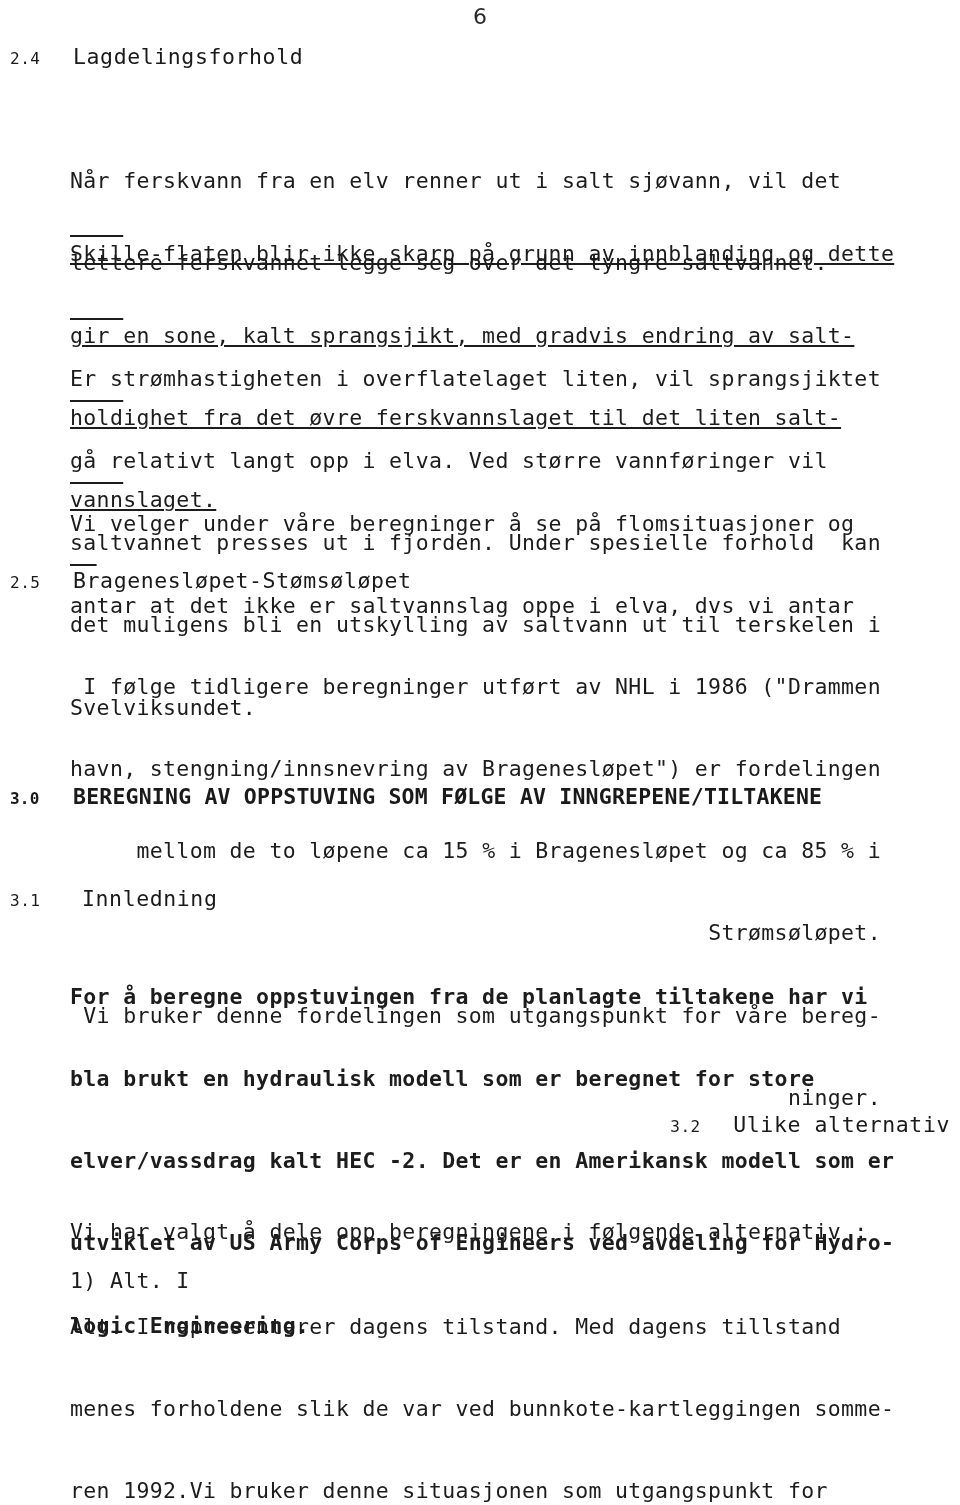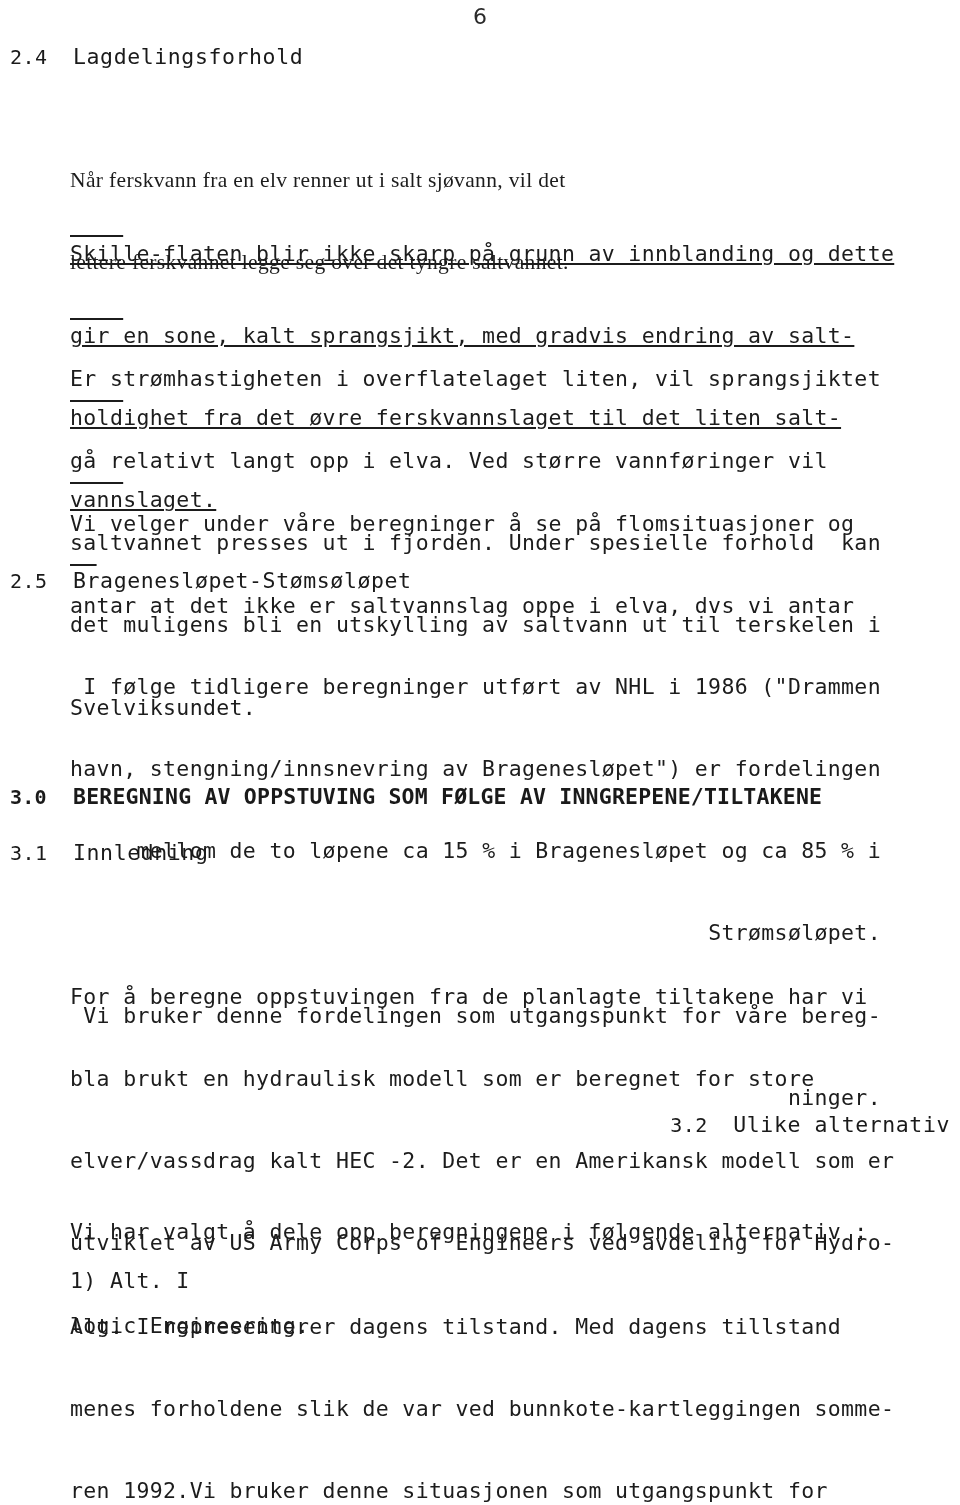--- a/index.html
+++ b/index.html
@@ -40,21 +40,21 @@
   .section {
     position: absolute;
     left: 10px;
     width: 940px;
     display: flex;
     align-items: baseline;
   }
   .section .num {
     width: 63px;
     flex: 0 0 63px;
-    font-size: 20px;
+    font-size: 16px;
     letter-spacing: 0.5px;
     white-space: pre;
   }
   .section .title {
     font-size: 21.5px;
     letter-spacing: 0.6px;
     white-space: pre;
   }
   .section.bold .num,
   .section.bold .title {
@@ -88,21 +88,21 @@
 
 <div class="page">
 
   <div class="page-number">6</div>
 
   <div class="section" style="top:44px;">
     <span class="num">2.4</span>
     <span class="title">Lagdelingsforhold</span>
   </div>
 
-  <div class="para" style="top:112px;font-family:Liberation Serif, serif;">
+  <div class="para" style="top:112px;">
     <span class="line">Når ferskvann fra en elv renner ut i salt sjøvann, vil det</span>
     <span class="line">lettere ferskvannet legge seg over det tyngre saltvannet.</span>
   </div>
 
   <div class="para" style="top:185px;text-decoration:underline;">
     <span class="line">Skille-flaten blir ikke skarp på grunn av innblanding og dette</span>
     <span class="line">gir en sone, kalt sprangsjikt, med gradvis endring av salt-</span>
     <span class="line">holdighet fra det øvre ferskvannslaget til det liten salt-</span>
     <span class="line">vannslaget.</span>
   </div>
@@ -132,26 +132,26 @@
     <span class="line">Strømsøløpet.</span>
     <span class="line">Vi bruker denne fordelingen som utgangspunkt for våre bereg-</span>
     <span class="line">ninger.</span>
   </div>
 
   <div class="section bold" style="top:784px;">
     <span class="num">3.0</span>
     <span class="title">BEREGNING AV OPPSTUVING SOM FØLGE AV INNGREPENE/TILTAKENE</span>
   </div>
 
-  <div class="section" style="top:840px;">
+  <div class="section" style="top:886px;gap:9px;">
     <span class="num">3.1</span>
     <span class="title">Innledning</span>
   </div>
 
-  <div class="para" style="top:928px;">
+  <div class="para" style="top:928px;font-weight:bold;">
     <span class="line">For å beregne oppstuvingen fra de planlagte tiltakene har vi</span>
     <span class="line">bla brukt en hydraulisk modell som er beregnet for store</span>
     <span class="line">elver/vassdrag kalt HEC -2. Det er en Amerikansk modell som er</span>
     <span class="line">utviklet av US Army Corps of Engineers ved avdeling for Hydro-</span>
     <span class="line">logic Engineering.</span>
   </div>
 
   <div class="section" style="top:1112px;justify-content:flex-end;">
     <span class="num">3.2</span>
     <span class="title">Ulike alternativ</span>

